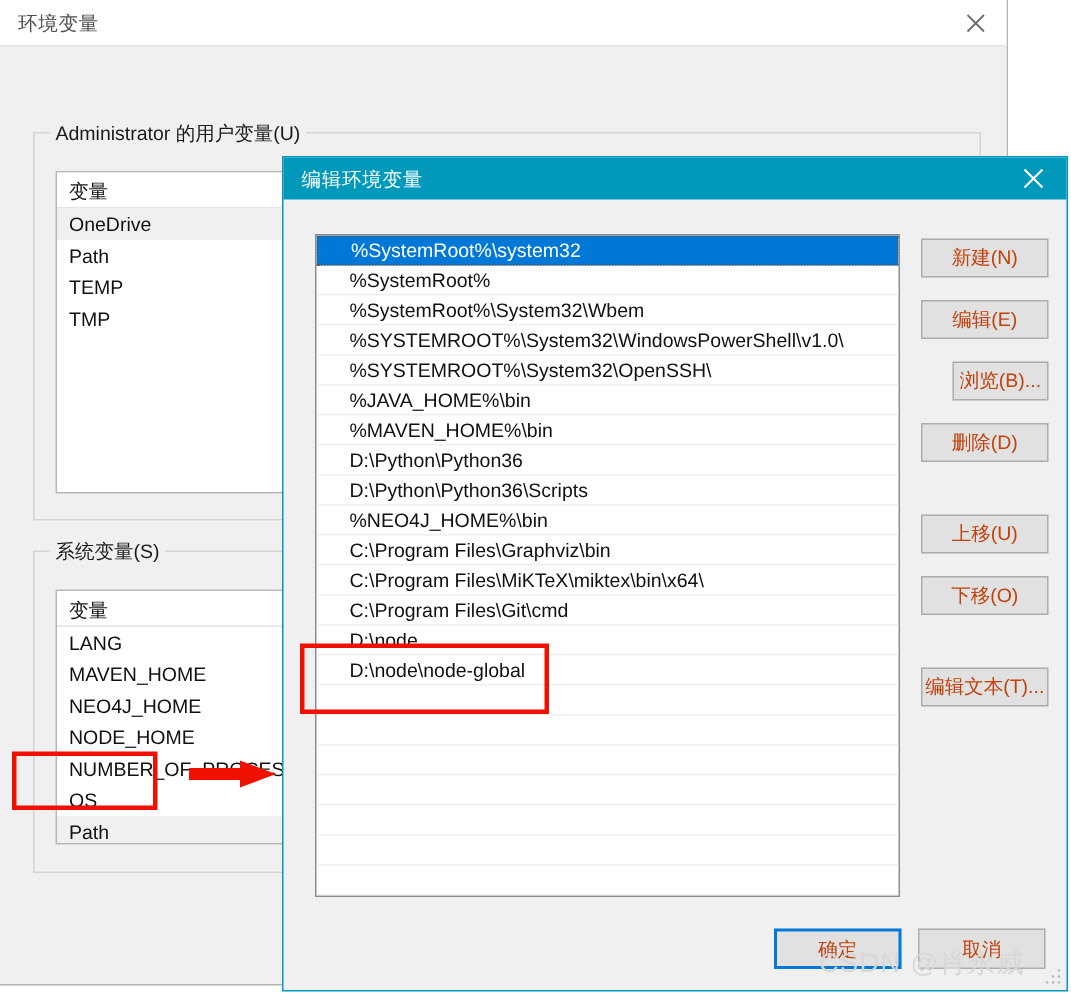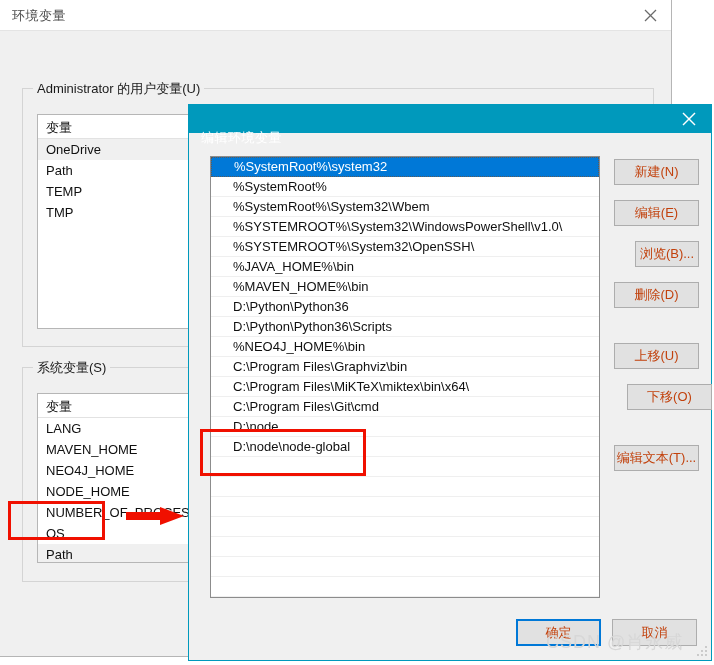--- a/index.html
+++ b/index.html
@@ -153,21 +153,21 @@
     box-sizing: border-box;
   }
   .editdlg-titlebar {
     position: absolute;
     left: 0; top: 0;
     width: 522px; height: 28px;
     background: #0099bc;
   }
   .editdlg-title {
     position: absolute;
-    left: 12px; top: 24px;
+    left: 12px; top: 6px;
     font-size: 13px;
     color: #ffffff;
     letter-spacing: 0.5px;
     text-align: center;
   }
   .editdlg-close {
     position: absolute;
     right: 0; top: 0;
     width: 44px; height: 28px;
     display: flex; align-items: center; justify-content: center;
@@ -216,21 +216,21 @@
     justify-content: center;
     font-family: "Liberation Sans", "DejaVu Sans", sans-serif;
     white-space: nowrap;
   }
 
   #btn-new      { left: 425px; top: 54px;  width: 85px; height: 26px; }
   #btn-edit     { left: 425px; top: 95px;  width: 85px; height: 26px; }
   #btn-browse   { left: 446px; top: 136px; width: 64px; height: 26px; }
   #btn-delete   { left: 425px; top: 177px; width: 85px; height: 26px; }
   #btn-moveup   { left: 425px; top: 238px; width: 85px; height: 26px; }
-  #btn-movedown { left: 438px; top: 279px; width: 85px; height: 26px; }
+  #btn-movedown { left: 425px; top: 279px; width: 85px; height: 26px; }
   #btn-edittext { left: 425px; top: 340px; width: 85px; height: 26px; }
 
   #btn-ok {
     left: 327px; top: 514px; width: 85px; height: 27px;
     background: #e1e1e1;
     border: 2px solid #0078d7;
   }
   #btn-cancel {
     left: 423px; top: 514px; width: 85px; height: 27px;
   }

